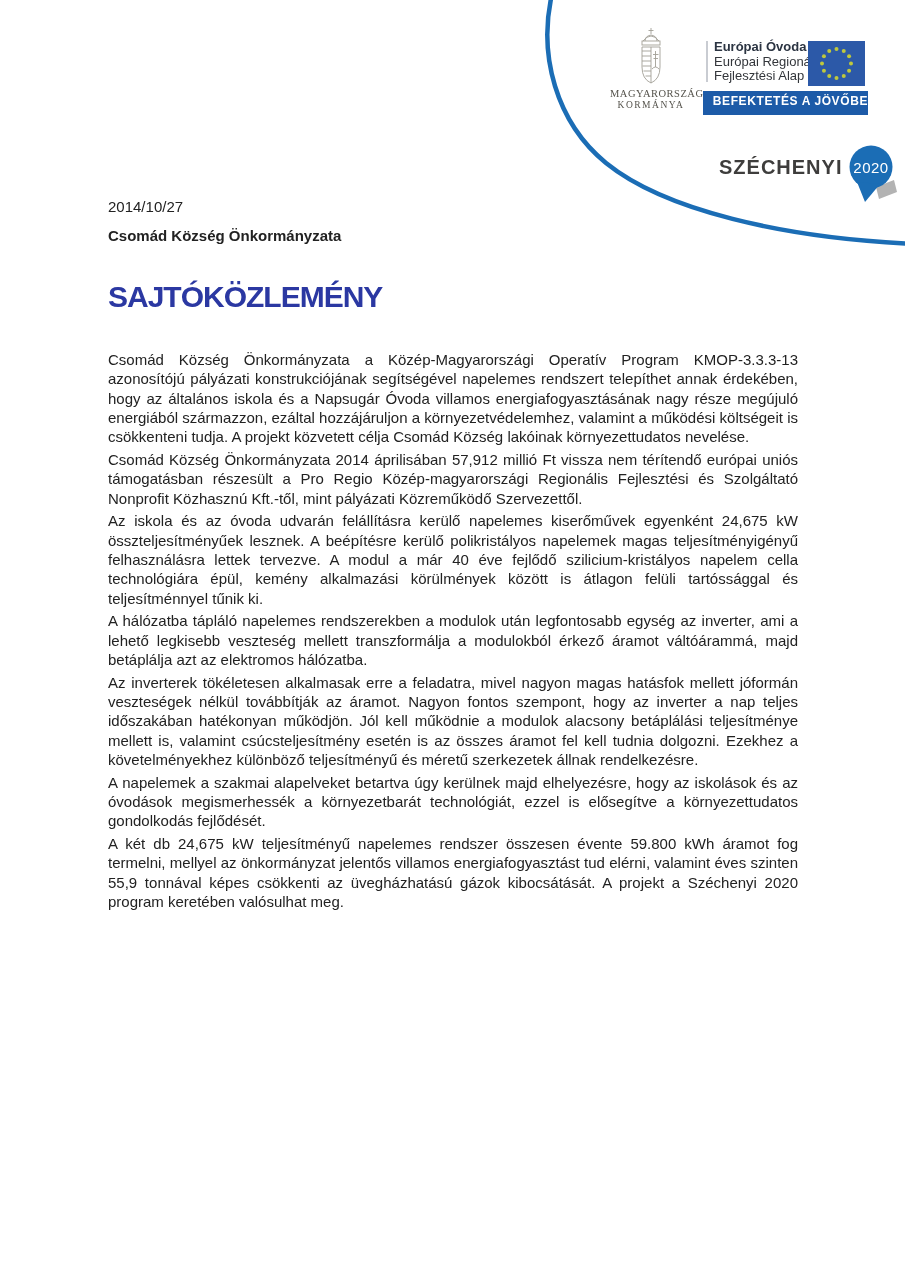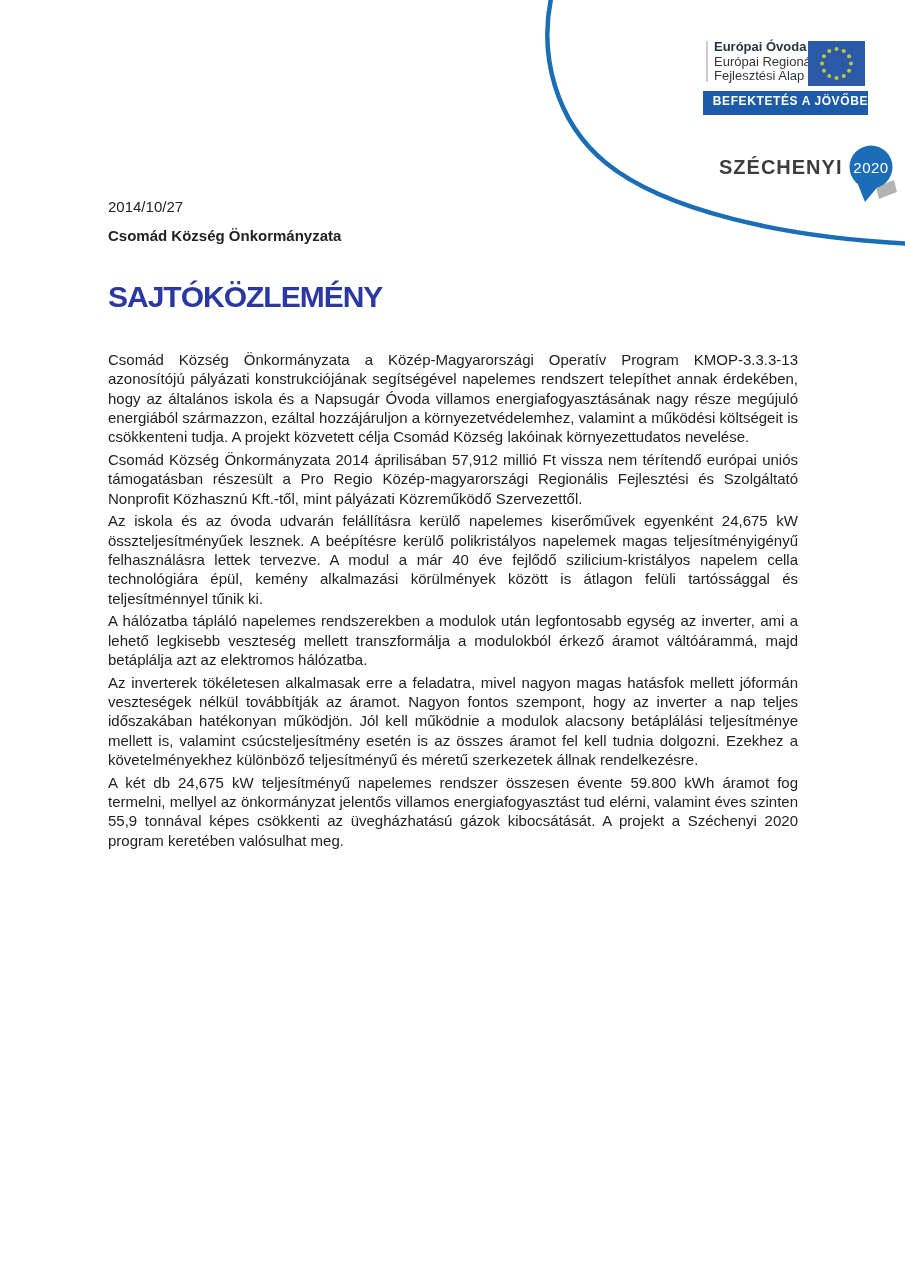--- a/index.html
+++ b/index.html
@@ -54,20 +54,37 @@
 </style>
 </head>
 <body>
 
 <div class="page">
 
   <svg class="arc-svg" width="905" height="260" viewBox="0 0 905 260" aria-hidden="true">
     <path d="M552 -6 C538 55 556 122 606 163 C664 210 782 238 916 244" fill="none" stroke="var(--arc-blue)" stroke-width="4.5"></path>
   </svg>
 
+  <div class="gov-block">
+    <svg class="crest-svg" width="32" height="58" viewBox="0 0 32 58" aria-hidden="true">
+      <g fill="none" stroke="#a29f96" stroke-width="0.9">
+        <path d="M16 1 V7 M13.5 3.5 H18.5"></path>
+        <path d="M8 14 Q16 4 24 14"></path>
+        <path d="M10 14 Q10 9 16 8 M22 14 Q22 9 16 8"></path>
+        <rect x="7" y="14" width="18" height="4"></rect>
+        <path d="M7 20 H25 V40 Q25 52 16 56 Q7 52 7 40 Z"></path>
+        <path d="M16 20 V56"></path>
+        <path d="M7 24 H16 M7 29 H16 M7 34 H16 M7.5 39 H16 M8.5 44 H16 M10.5 49 H16"></path>
+        <path d="M20.5 24 V40 M18 27.5 H23.5 M18.5 31.5 H23"></path>
+        <path d="M17 42 Q20.5 38 24 42"></path>
+      </g>
+    </svg>
+    <div class="gov-line1">MAGYARORSZÁG</div>
+    <div class="gov-line2">KORMÁNYA</div>
+  </div>
 
   <div class="divider"></div>
 
   <div class="eu-text">
     <div class="eu-line1">Európai Óvoda</div>
     <div class="eu-line2">Európai Regionális</div>
     <div class="eu-line3">Fejlesztési Alap</div>
   </div>
 
   <svg class="eu-flag" width="57" height="45" viewBox="0 0 57 45" aria-hidden="true">
@@ -103,17 +120,18 @@
   <div class="content">
     <div class="date">2014/10/27</div>
     <div class="org">Csomád Község Önkormányzata</div>
     <div class="title">SAJTÓKÖZLEMÉNY</div>
     <div class="bodytext">
       <p>Csomád Község Önkormányzata a Közép-Magyarországi Operatív Program KMOP-3.3.3-13 azonosítójú pályázati konstrukciójának segítségével napelemes rendszert telepíthet annak érdekében, hogy az általános iskola és a Napsugár Óvoda villamos energiafogyasztásának nagy része megújuló energiából származzon, ezáltal hozzájáruljon a környezetvédelemhez, valamint a működési költségeit is csökkenteni tudja. A projekt közvetett célja Csomád Község lakóinak környezettudatos nevelése.</p>
       <p>Csomád Község Önkormányzata 2014 áprilisában 57,912 millió Ft vissza nem térítendő európai uniós támogatásban részesült a Pro Regio Közép-magyarországi Regionális Fejlesztési és Szolgáltató Nonprofit Közhasznú Kft.-től, mint pályázati Közreműködő Szervezettől.</p>
       <p>Az iskola és az óvoda udvarán felállításra kerülő napelemes kiserőművek egyenként 24,675 kW összteljesítményűek lesznek. A beépítésre kerülő polikristályos napelemek magas teljesítményigényű felhasználásra lettek tervezve. A modul a már 40 éve fejlődő szilicium-kristályos napelem cella technológiára épül, kemény alkalmazási körülmények között is átlagon felüli tartóssággal és teljesítménnyel tűnik ki.</p>
       <p>A hálózatba tápláló napelemes rendszerekben a modulok után legfontosabb egység az inverter, ami a lehető legkisebb veszteség mellett transzformálja a modulokból érkező áramot váltóárammá, majd betáplálja azt az elektromos hálózatba.</p>
       <p>Az inverterek tökéletesen alkalmasak erre a feladatra, mivel nagyon magas hatásfok mellett jóformán veszteségek nélkül továbbítják az áramot. Nagyon fontos szempont, hogy az inverter a nap teljes időszakában hatékonyan működjön. Jól kell működnie a modulok alacsony betáplálási teljesítménye mellett is, valamint csúcsteljesítmény esetén is az összes áramot fel kell tudnia dolgozni. Ezekhez a követelményekhez különböző teljesítményű és méretű szerkezetek állnak rendelkezésre.</p>
+      <p>A napelemek a szakmai alapelveket betartva úgy kerülnek majd elhelyezésre, hogy az iskolások és az óvodások megismerhessék a környezetbarát technológiát, ezzel is elősegítve a környezettudatos gondolkodás fejlődését.</p>
       <p>A két db 24,675 kW teljesítményű napelemes rendszer összesen évente 59.800 kWh áramot fog termelni, mellyel az önkormányzat jelentős villamos energiafogyasztást tud elérni, valamint éves szinten 55,9 tonnával képes csökkenti az üvegházhatású gázok kibocsátását. A projekt a Széchenyi 2020 program keretében valósulhat meg.</p>
     </div>
   </div>
 
 </div>
 
 </body></html>

